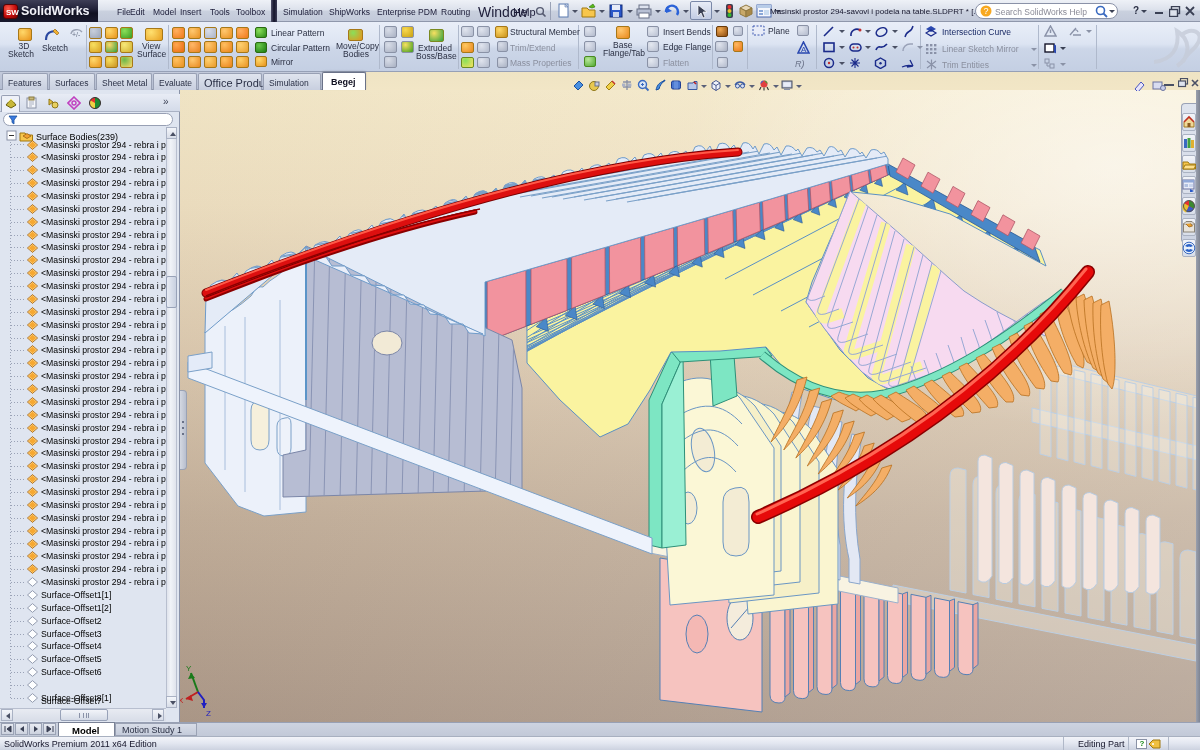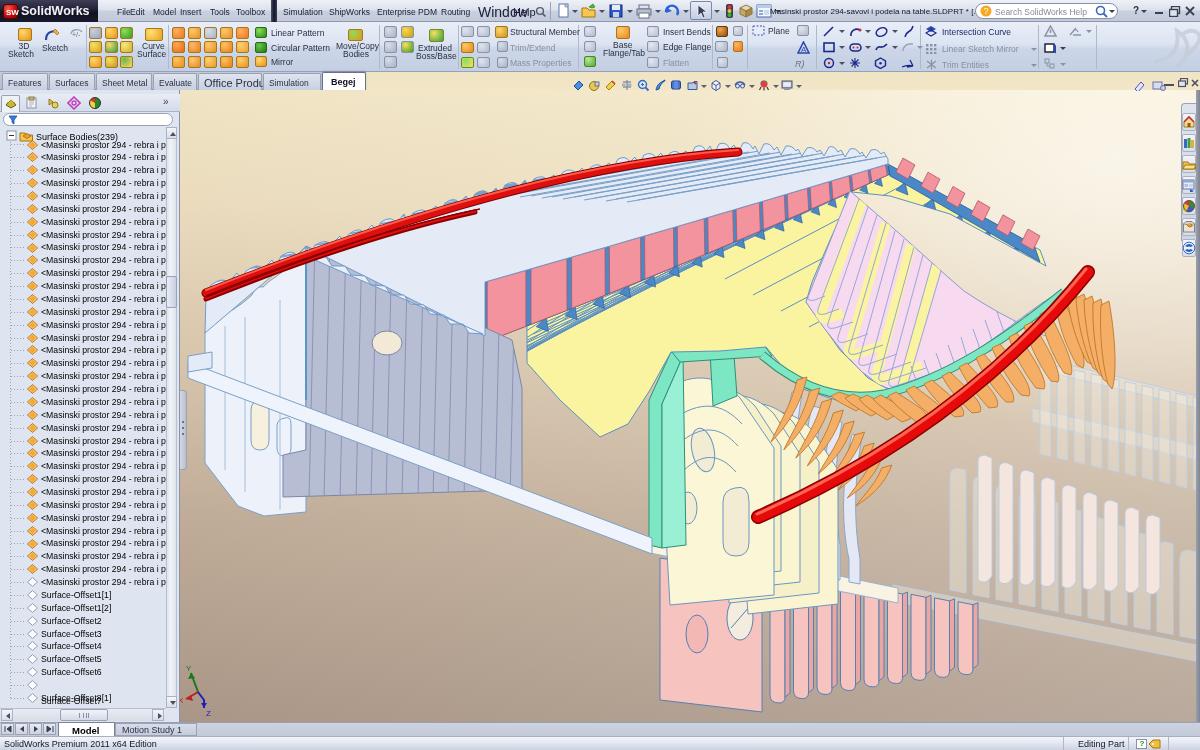--- a/index.html
+++ b/index.html
@@ -481,21 +481,21 @@
     <div style="position:absolute;left:89px;top:27px;width:13px;height:12px;background:radial-gradient(circle at 32% 28%,#c8cfdc,#9aa4b8);border:1px solid #a77818;border-radius:2px;"></div>
     <div style="position:absolute;left:105px;top:27px;width:13px;height:12px;background:radial-gradient(circle at 32% 28%,#ffd86a,#e8921a);border:1px solid #a77818;border-radius:2px;"></div>
     <div style="position:absolute;left:120px;top:27px;width:13px;height:12px;background:radial-gradient(circle at 32% 28%,#8adf5a,#3a9a20);border:1px solid #a77818;border-radius:2px;"></div>
     <div style="position:absolute;left:89px;top:41px;width:13px;height:12px;background:radial-gradient(circle at 32% 28%,#f8e060,#d8a020);border:1px solid #a77818;border-radius:2px;"></div>
     <div style="position:absolute;left:105px;top:41px;width:13px;height:12px;background:radial-gradient(circle at 32% 28%,#ffd86a,#30a040);border:1px solid #a77818;border-radius:2px;"></div>
     <div style="position:absolute;left:120px;top:41px;width:13px;height:12px;background:radial-gradient(circle at 32% 28%,#f8e878,#d0b030);border:1px solid #a77818;border-radius:2px;"></div>
     <div style="position:absolute;left:89px;top:56px;width:13px;height:12px;background:radial-gradient(circle at 32% 28%,#ffd86a,#e8921a);border:1px solid #a77818;border-radius:2px;"></div>
     <div style="position:absolute;left:105px;top:56px;width:13px;height:12px;background:radial-gradient(circle at 32% 28%,#f8e060,#c89020);border:1px solid #a77818;border-radius:2px;"></div>
     <div style="position:absolute;left:120px;top:56px;width:13px;height:12px;background:radial-gradient(circle at 32% 28%,#6ab84a,#ffd86a);border:1px solid #a77818;border-radius:2px;"></div>
     <div style="position:absolute;left:145px;top:28px;width:18px;height:13px;background:radial-gradient(circle at 32% 28%,#ffe070,#e8a020);border:1px solid #a77818;border-radius:2px;"></div>
-    <div class="rl" style="left:142px;top:42px">Curve</div>
+    <div class="rl" style="left:142px;top:42px">View</div>
     <div class="rl" style="left:137px;top:50px">Surface</div>
     <div style="position:absolute;left:172px;top:27px;width:13px;height:12px;background:radial-gradient(circle at 32% 28%,#ffb060,#f07818);border:1px solid #a77818;border-radius:2px;"></div>
     <div style="position:absolute;left:188px;top:27px;width:13px;height:12px;background:radial-gradient(circle at 32% 28%,#ffc870,#e89020);border:1px solid #a77818;border-radius:2px;"></div>
     <div style="position:absolute;left:204px;top:27px;width:13px;height:12px;background:radial-gradient(circle at 32% 28%,#d8dde8,#aab2c4);border:1px solid #a77818;border-radius:2px;"></div>
     <div style="position:absolute;left:220px;top:27px;width:13px;height:12px;background:radial-gradient(circle at 32% 28%,#ffc870,#e89020);border:1px solid #a77818;border-radius:2px;"></div>
     <div style="position:absolute;left:236px;top:27px;width:13px;height:12px;background:radial-gradient(circle at 32% 28%,#ffb060,#f07818);border:1px solid #a77818;border-radius:2px;"></div>
     <div style="position:absolute;left:172px;top:41px;width:13px;height:12px;background:radial-gradient(circle at 32% 28%,#ffa850,#e86810);border:1px solid #a77818;border-radius:2px;"></div>
     <div style="position:absolute;left:188px;top:41px;width:13px;height:12px;background:radial-gradient(circle at 32% 28%,#ffb868,#e88020);border:1px solid #a77818;border-radius:2px;"></div>
     <div style="position:absolute;left:204px;top:41px;width:13px;height:12px;background:radial-gradient(circle at 32% 28%,#ffc870,#e89020);border:1px solid #a77818;border-radius:2px;"></div>
     <div style="position:absolute;left:220px;top:41px;width:13px;height:12px;background:radial-gradient(circle at 32% 28%,#ffc060,#e88018);border:1px solid #a77818;border-radius:2px;"></div>

